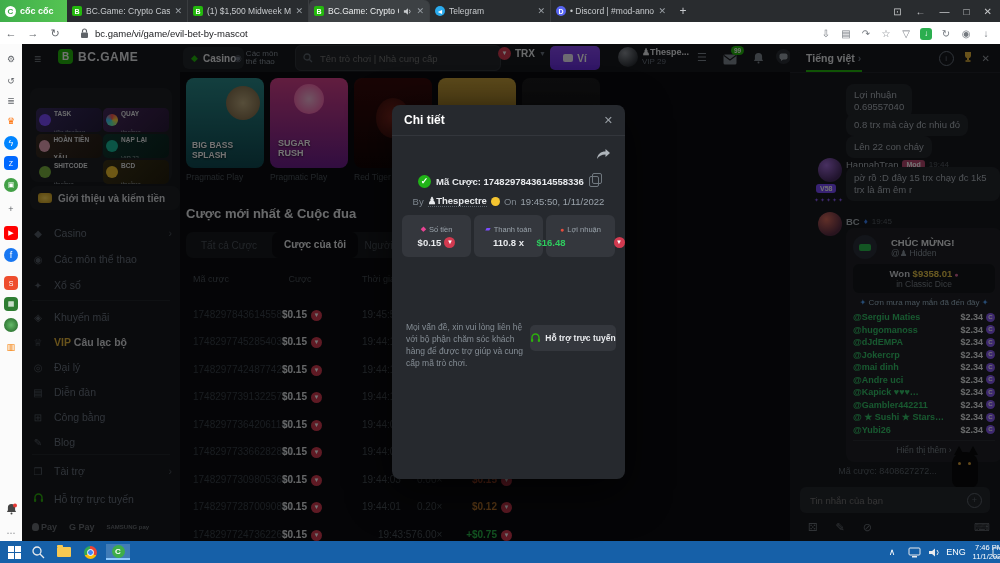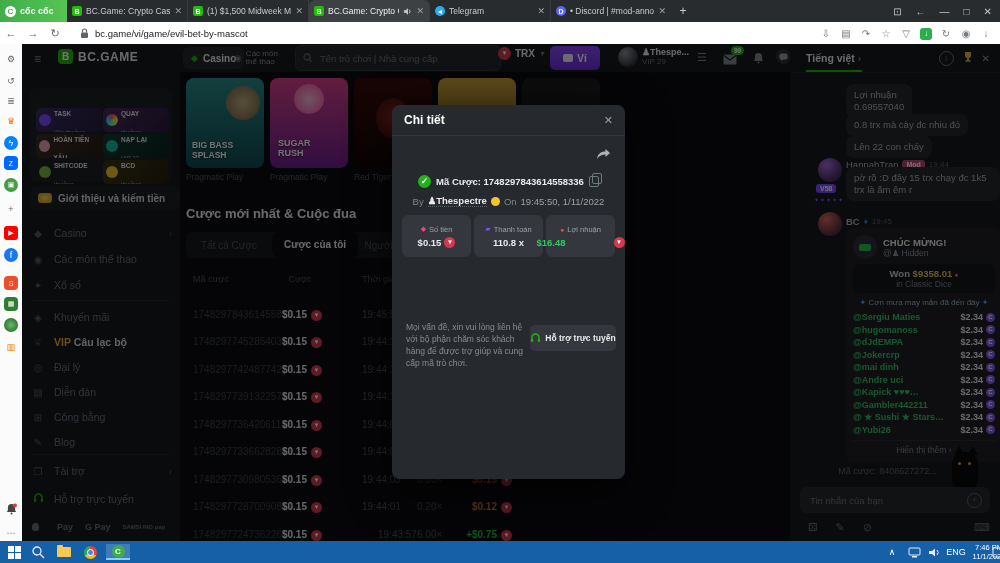--- a/index.html
+++ b/index.html
@@ -249,21 +249,21 @@
         <span class="mico">
           <svg width="11" height="10">
               <path d="M2 7.5 V4.5 A3.5 3.5 0 0 1 9 4.5 V7.5" stroke="#2db00d" stroke-width="1.4" fill="none"></path>
               <rect x="1" y="5.8" width="2.2" height="3.2" rx="1" fill="#2db00d"></rect>
               <rect x="7.8" y="5.8" width="2.2" height="3.2" rx="1" fill="#2db00d"></rect>
             </svg>
         </span>
           <span>Hỗ trợ trực tuyến</span>
       </div>
       <div class="abs f" style="left:10px;top:478px;gap:12px;color:#6b7076;">
-        <span class="f" style="gap:18px;font-size:9px;font-weight:bold;align-items:center;">
+        <span class="f" style="gap:2px;font-size:9px;font-weight:bold;align-items:center;">
             <span style="width:7px;height:8px;background:#6b7076;border-radius:50% 50% 40% 40%;"></span>
             <span>Pay</span>
           </span>
         <span style="font-size:9px;font-weight:bold;">G Pay</span>
         <span style="font-size:6px;font-weight:bold;">SAMSUNG pay</span>
       </div>
     </div>
 
     <div class="bchead">
       <div class="abs f" style="left:3px;top:3px;height:22px;padding:0 8px;background:#23262b;border-radius:6px;gap:5px;">
@@ -446,21 +446,21 @@
       <div class="bubble" style="top:123px;width:138px;">pờ rồ :D đây 15 trx chạy đc 1k5 trx là ấm êm r</div>
 
       <div class="ava" style="top:168px;background:radial-gradient(circle at 35% 30%,#d66a5a,#5a2d44 70%);"></div>
       <div class="abs f" style="left:56px;top:172px;gap:4px;">
         <span style="color:#aeb6bd;font-size:9.5px;font-weight:bold;">BC</span>
         <span style="color:#3b82f6;font-size:8px;">♦</span>
         <span style="color:#5a6169;font-size:8px;">19:45</span>
       </div>
 
       <div class="abs" style="left:56px;top:184px;width:142px;background:#1f2126;border-radius:8px;padding:7px;">
-        <div class="f" style="gap:6px;">
+        <div class="f" style="gap:14px;">
           <span style="width:24px;height:24px;border-radius:50%;background:#2a2f3a;display:flex;align-items:center;justify-content:center;">
               <span style="width:12px;height:7px;background:#2bbd4e;border-radius:2px;"></span>
             </span>
           <span>
             <div style="color:#e8eaed;font-size:9.5px;font-weight:bold;">CHÚC MỪNG!</div>
             <div style="color:#8d96a0;font-size:8.5px;">@♟ Hidden</div>
           </span>
         </div>
         <div style="margin-top:5px;background:#15171b;border-radius:6px;text-align:center;padding:4px 0;">
           <div style="font-size:9.5px;"><span style="color:#cfd3d7;font-weight:bold;">Won</span> <span style="color:#e7c54a;font-weight:bold;">$9358.01</span><span style="color:#d6679b;font-size:7px;"> ●</span></div>

